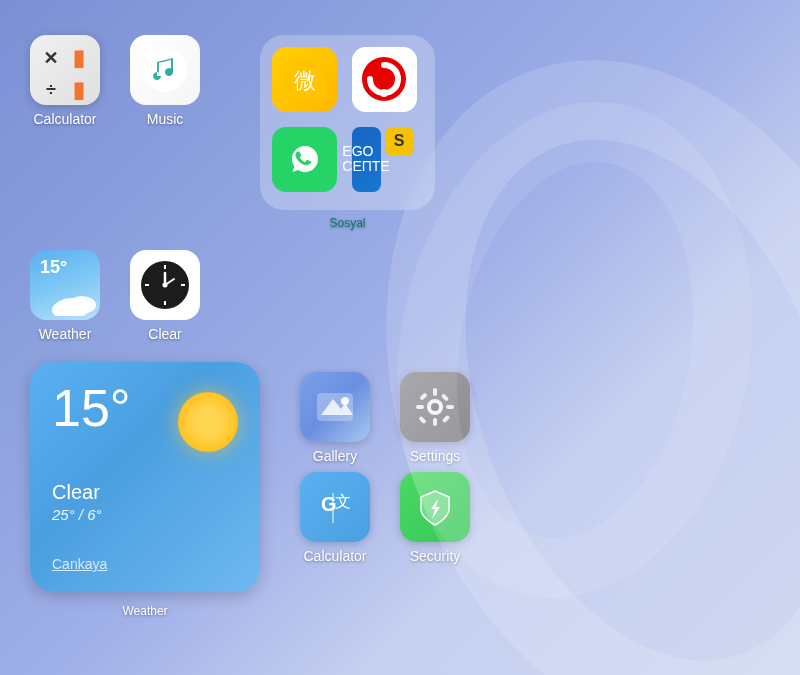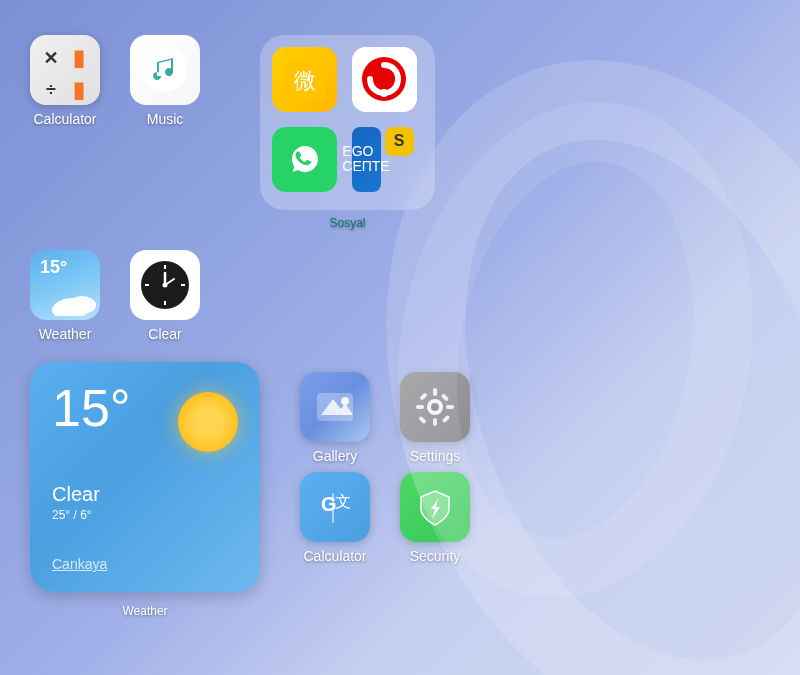--- a/index.html
+++ b/index.html
@@ -248,22 +248,23 @@
       gap: 2px;
     }
 
     .widget-condition {
       font-size: 20px;
       font-weight: 500;
       color: white;
     }
 
     .widget-range {
-      font-size: 12px;
+      font-size: 15px;
       color: rgba(255,255,255,0.9);
+      font-style: italic;
     }
 
     .widget-city {
       font-size: 14px;
       color: rgba(255,255,255,0.75);
       margin-top: 4px;
       text-decoration: underline;
     }
 
     .widget-label {

